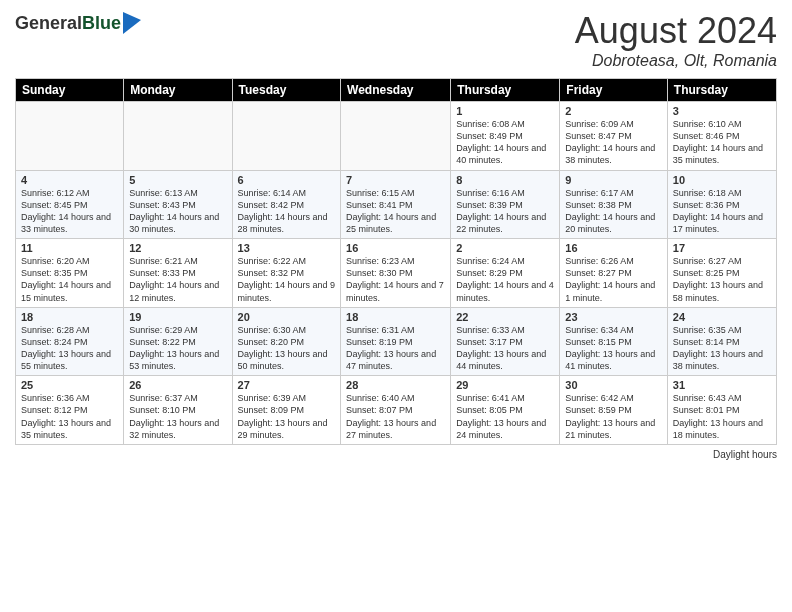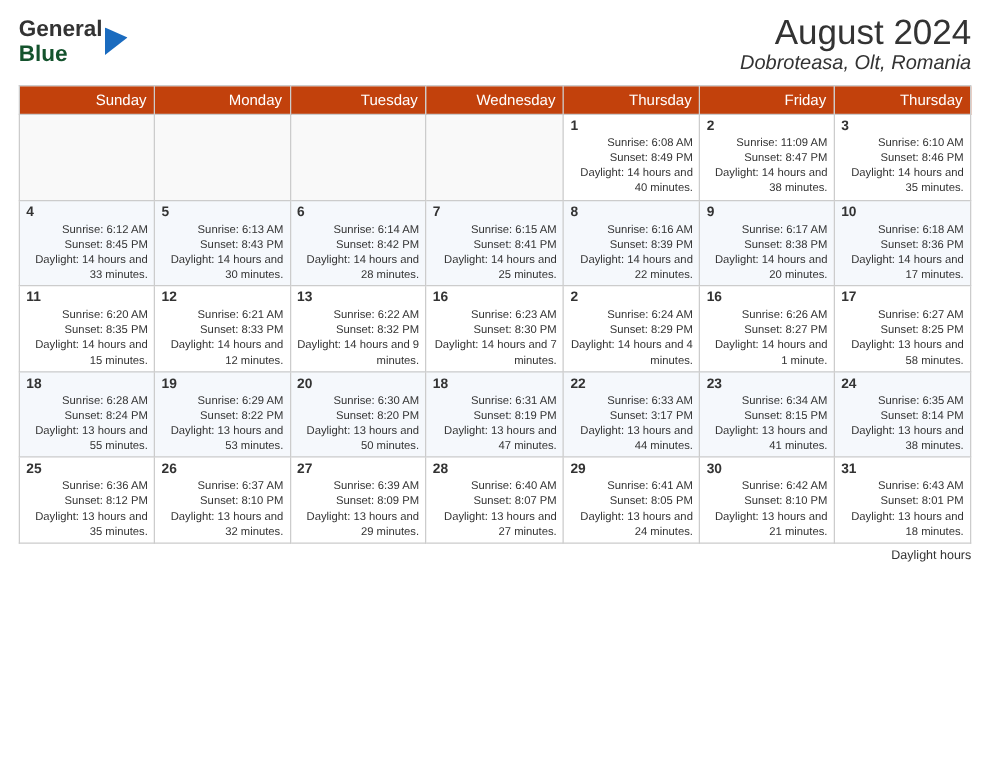--- a/index.html
+++ b/index.html
@@ -21,21 +21,21 @@
       align-items: flex-start;
       margin-bottom: 8px;
     }
     .logo {
       display: flex;
       align-items: center;
       margin-top: 4px;
     }
     .logo-text {
       display: flex;
-      flex-direction: column;
+      flex-direction: row;
       line-height: 1.1;
     }
     .logo-general {
       font-size: 18px;
       font-weight: bold;
       color: #333;
     }
     .logo-blue {
       font-size: 18px;
       font-weight: bold;
@@ -44,39 +44,39 @@
     .logo-icon {
       width: 18px;
       height: 22px;
       margin-left: 2px;
       margin-top: -2px;
     }
     .title-block {
       text-align: right;
     }
     .month-title {
-      font-size: 28px;
+      font-size: 36px;
       font-weight: normal;
       color: #333;
     }
     .location {
       font-size: 16px;
       color: #333;
       font-style: italic;
     }
     .calendar {
       width: 100%;
       border-collapse: collapse;
     }
     .calendar th {
-      background-color: #c2410c;
+      background-color: #000000;
       color: #fff;
       font-size: 12px;
-      font-weight: normal;
-      text-align: right;
+      font-weight: bold;
+      text-align: left;
       padding: 4px 6px;
       border: 1px solid #ccc;
     }
     .calendar td {
       border: 1px solid #ccc;
       vertical-align: top;
       padding: 3px 5px;
       width: 113px;
       min-height: 70px;
       font-size: 9.5px;
@@ -98,21 +98,20 @@
     .day-num {
       font-size: 11px;
       font-weight: bold;
       display: block;
       margin-bottom: 1px;
     }
     .day-info {
       font-size: 9px;
       line-height: 1.35;
       color: #333;
-      text-align: right;
     }
     .footer-note {
       font-size: 10px;
       color: #333;
       margin-top: 4px;
       padding-left: 4px;
       text-align: right;
     }
   </style>
 </head>
@@ -155,21 +154,21 @@
           <td class="empty"></td>
           <td>
             <span class="day-num">1</span>
             <div class="day-info">Sunrise: 6:08 AM
 Sunset: 8:49 PM
 Daylight: 14 hours
 and 40 minutes.</div>
           </td>
           <td>
             <span class="day-num">2</span>
-            <div class="day-info">Sunrise: 11:09 AM
+            <div class="day-info">Sunrise: 6:09 AM
 Sunset: 8:47 PM
 Daylight: 14 hours
 and 38 minutes.</div>
           </td>
           <td>
             <span class="day-num">3</span>
             <div class="day-info">Sunrise: 6:10 AM
 Sunset: 8:46 PM
 Daylight: 14 hours
 and 35 minutes.</div>
@@ -360,21 +359,21 @@
           <td>
             <span class="day-num">29</span>
             <div class="day-info">Sunrise: 6:41 AM
 Sunset: 8:05 PM
 Daylight: 13 hours
 and 24 minutes.</div>
           </td>
           <td>
             <span class="day-num">30</span>
             <div class="day-info">Sunrise: 6:42 AM
-Sunset: 8:10 PM
+Sunset: 8:59 PM
 Daylight: 13 hours
 and 21 minutes.</div>
           </td>
           <td>
             <span class="day-num">31</span>
             <div class="day-info">Sunrise: 6:43 AM
 Sunset: 8:01 PM
 Daylight: 13 hours
 and 18 minutes.</div>
           </td>

